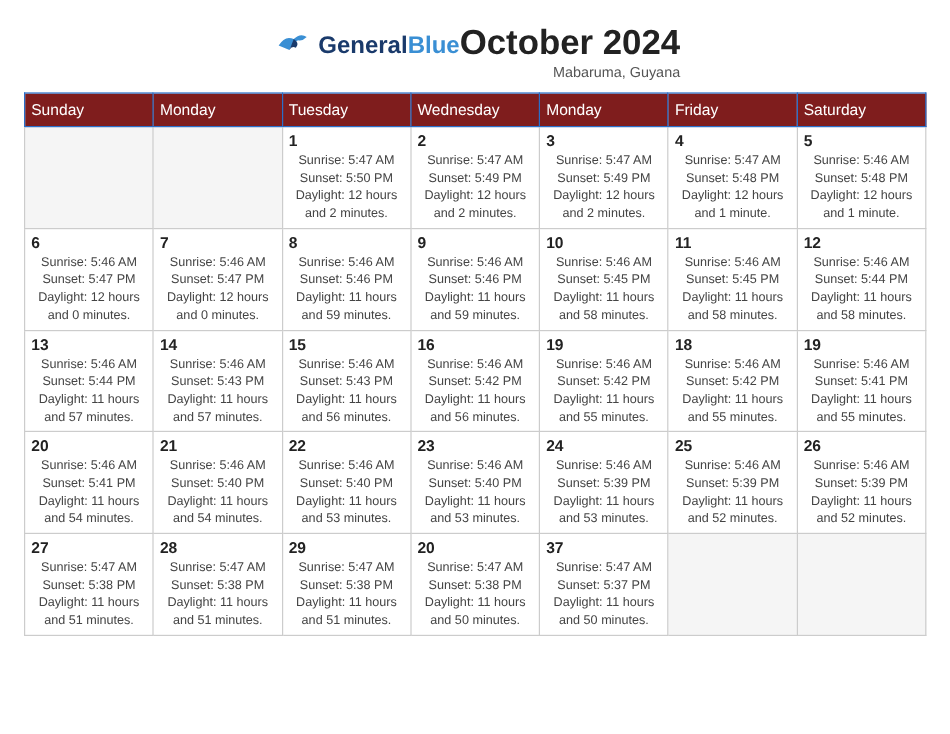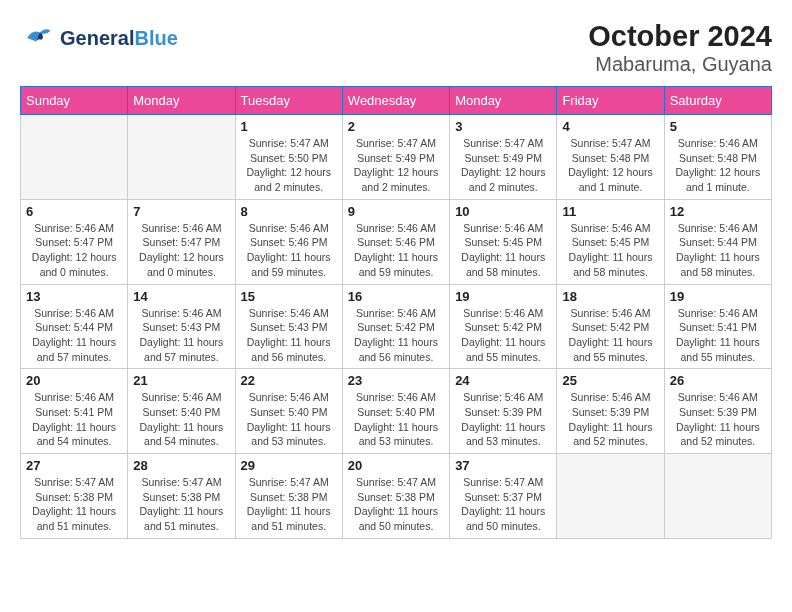--- a/index.html
+++ b/index.html
@@ -5,43 +5,43 @@
     * { box-sizing: border-box; margin: 0; padding: 0; }
     body {
       font-family: Arial, sans-serif;
       background: #fff;
       width: 792px;
       min-height: 612px;
       padding: 20px;
     }
     .header {
       display: flex;
-      justify-content: space-between;
+      justify-content: center;
       align-items: flex-start;
       margin-bottom: 10px;
     }
     .title-block {
       text-align: right;
     }
     .month-title {
       font-size: 29px;
       font-weight: bold;
       color: #222;
     }
     .location {
-      font-size: 20px;
+      font-size: 12px;
       color: #555;
     }
     .calendar {
       width: 100%;
       border-collapse: collapse;
       font-size: 11px;
     }
     .calendar th {
-      background-color: #ec4899;
+      background-color: #7f1d1d;
       color: #fff;
       text-align: left;
       padding: 6px 5px;
       font-size: 13px;
       font-weight: normal;
       border: 1px solid #2a6fc9;
     }
     .calendar td {
       border: 1px solid #ccc;
       vertical-align: top;

